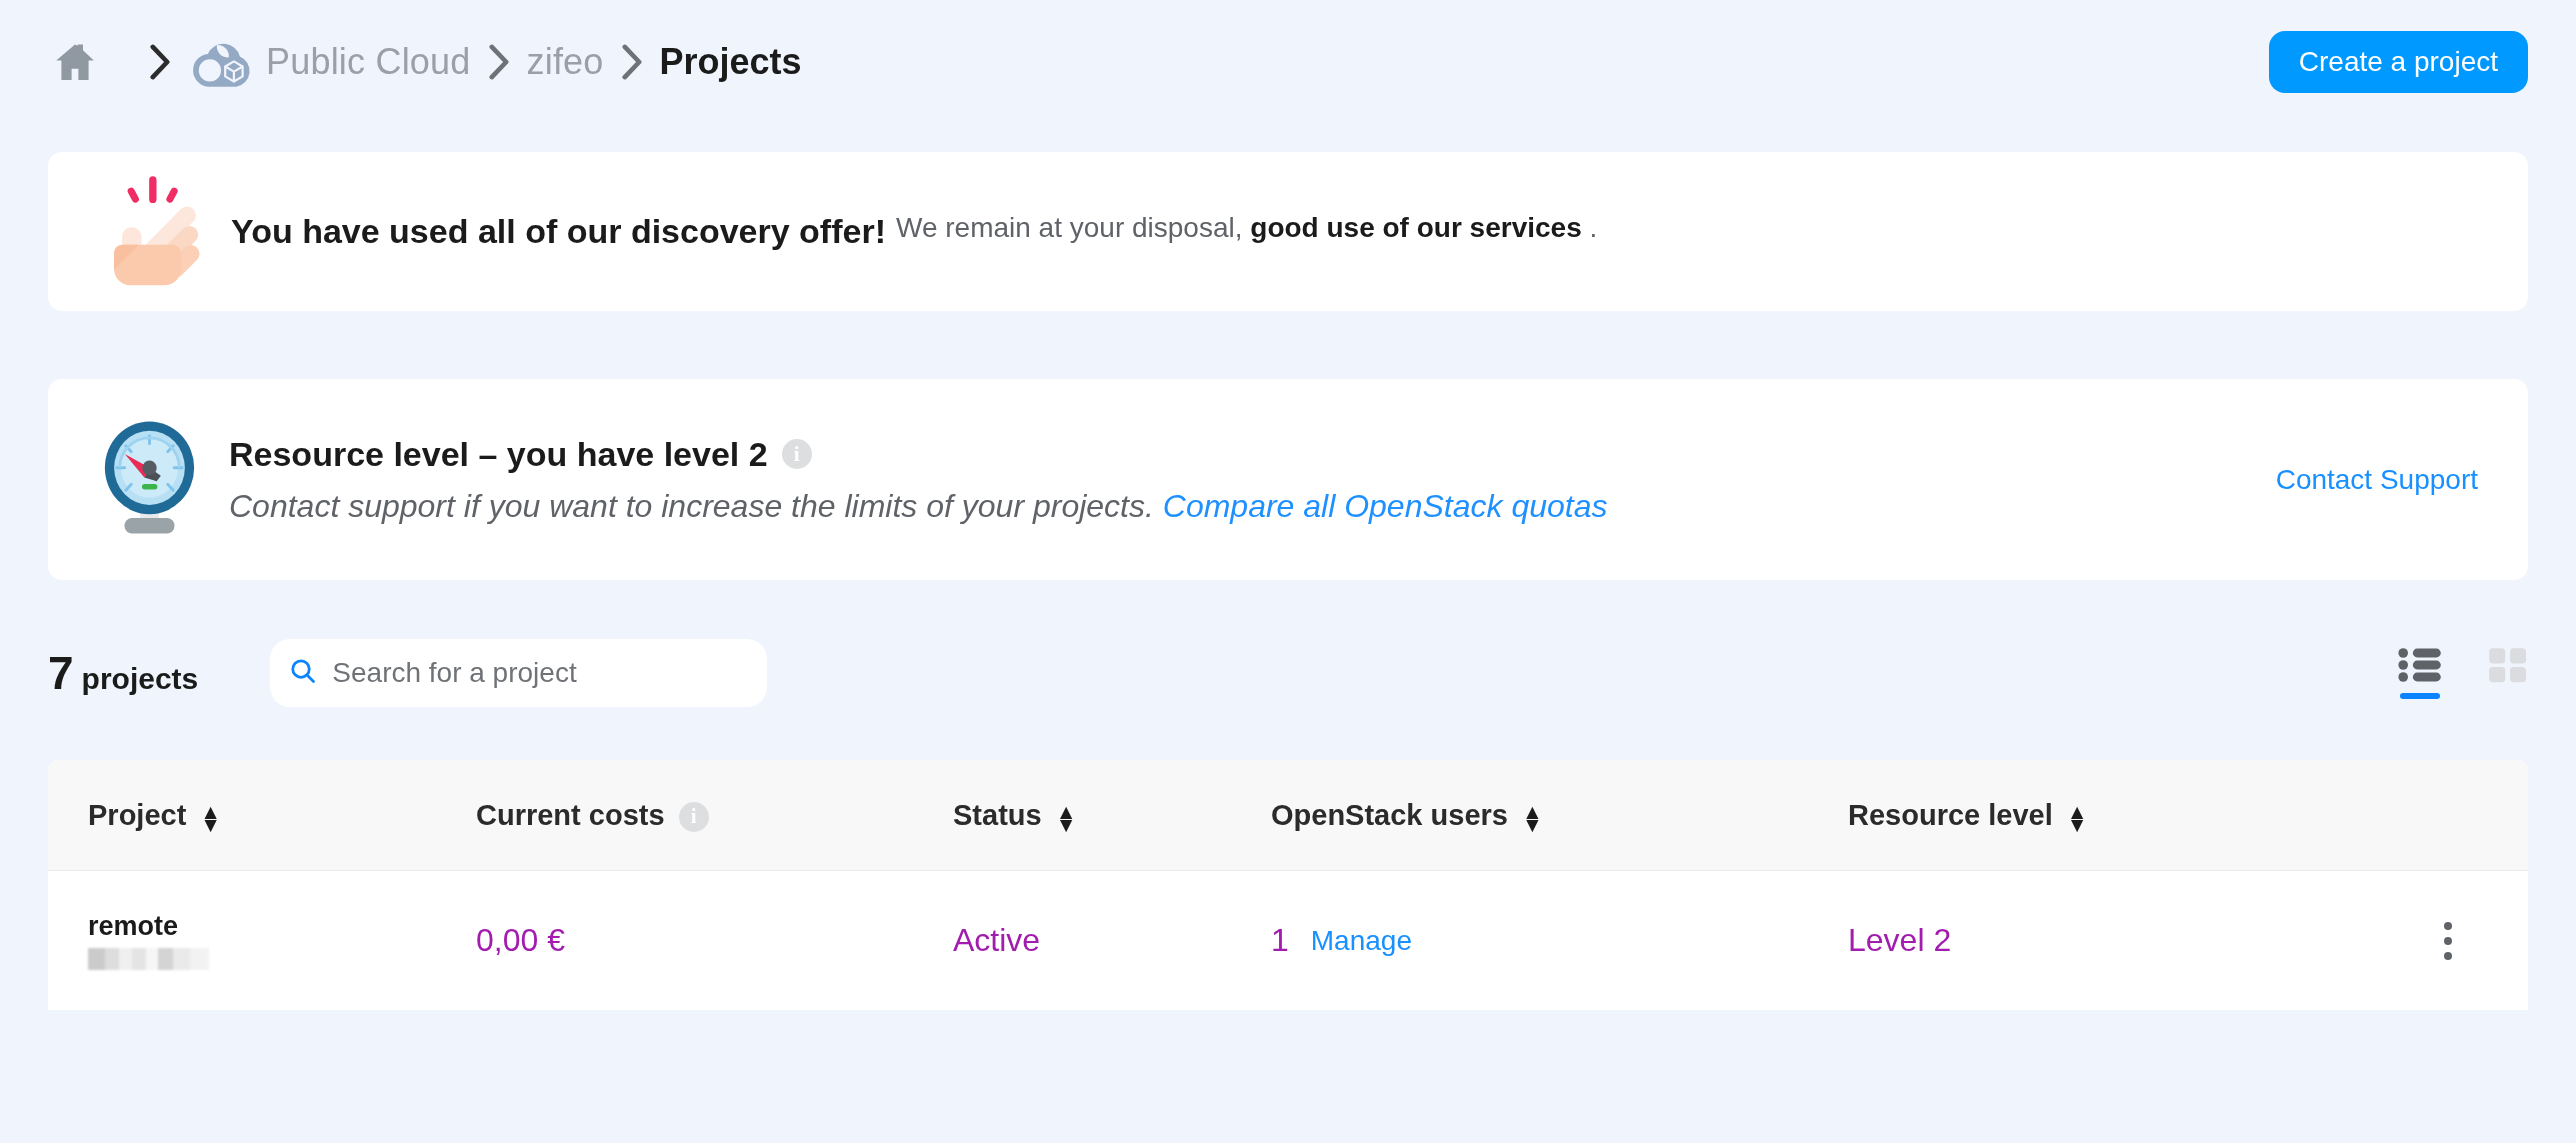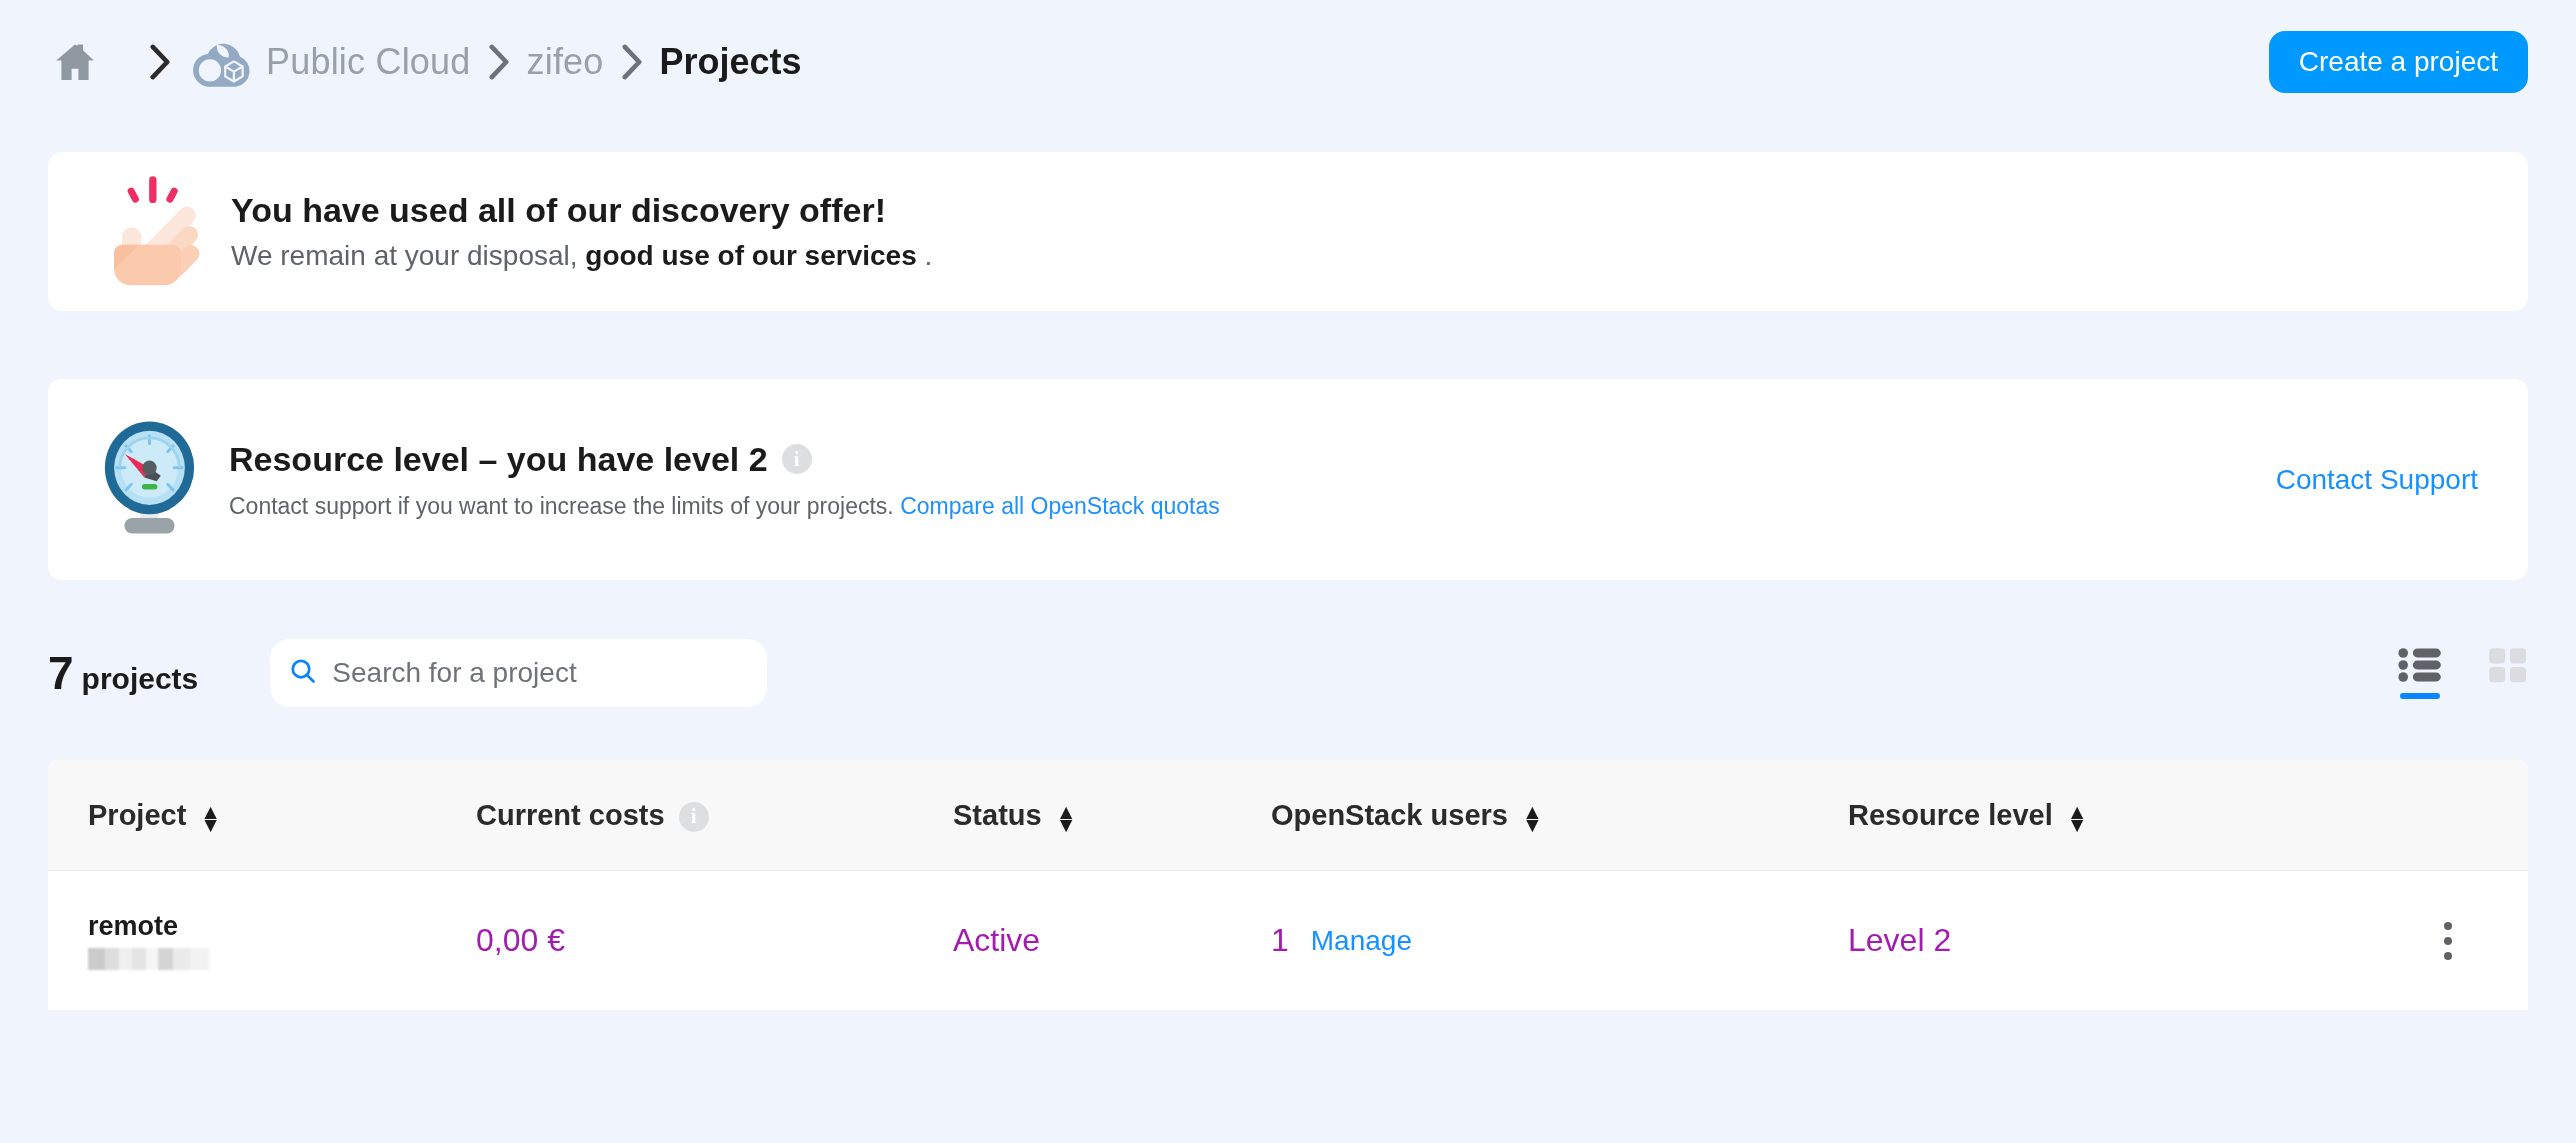--- a/index.html
+++ b/index.html
@@ -106,21 +106,21 @@
   .hand-icon {
     width: 109px;
     height: 117px;
     flex: 0 0 auto;
     margin-right: 24px;
     display: flex;
     align-items: center;
     justify-content: center;
   }
 
-  .notice-text { display: flex; flex-direction: column; gap: 10px; }
+  .notice-text { display: flex; flex-direction: row; gap: 10px; }
 
   .notice-title {
     font-size: 34px;
     font-weight: bold;
     color: #1b1b1b;
   }
 
   .notice-sub {
     font-size: 28px;
     color: #5f6368;
@@ -150,22 +150,23 @@
   .level-title {
     font-size: 34px;
     font-weight: bold;
     color: #1b1b1b;
     display: flex;
     align-items: center;
     gap: 14px;
   }
 
   .level-sub {
-    font-size: 23px;
+    font-size: 32px;
     color: #5f6368;
+    font-style: italic;
   }
 
   .link {
     color: #1e90ff;
     text-decoration: none;
     cursor: pointer;
   }
 
   .support-link {
     font-size: 28px;

